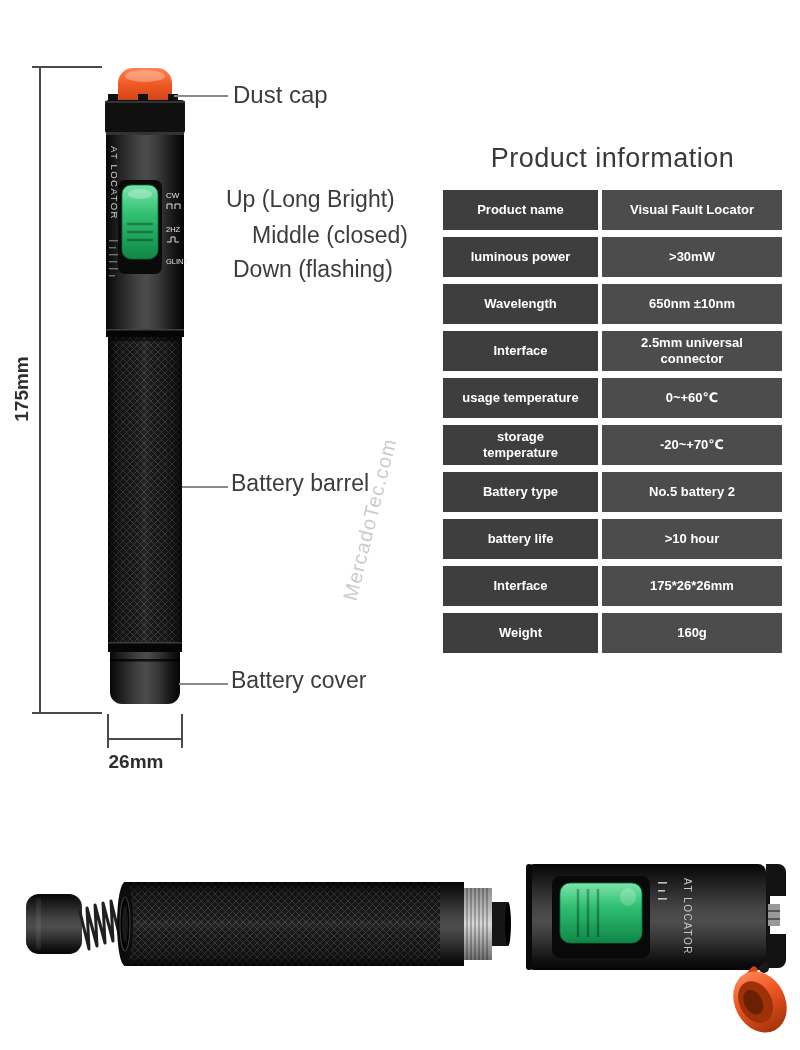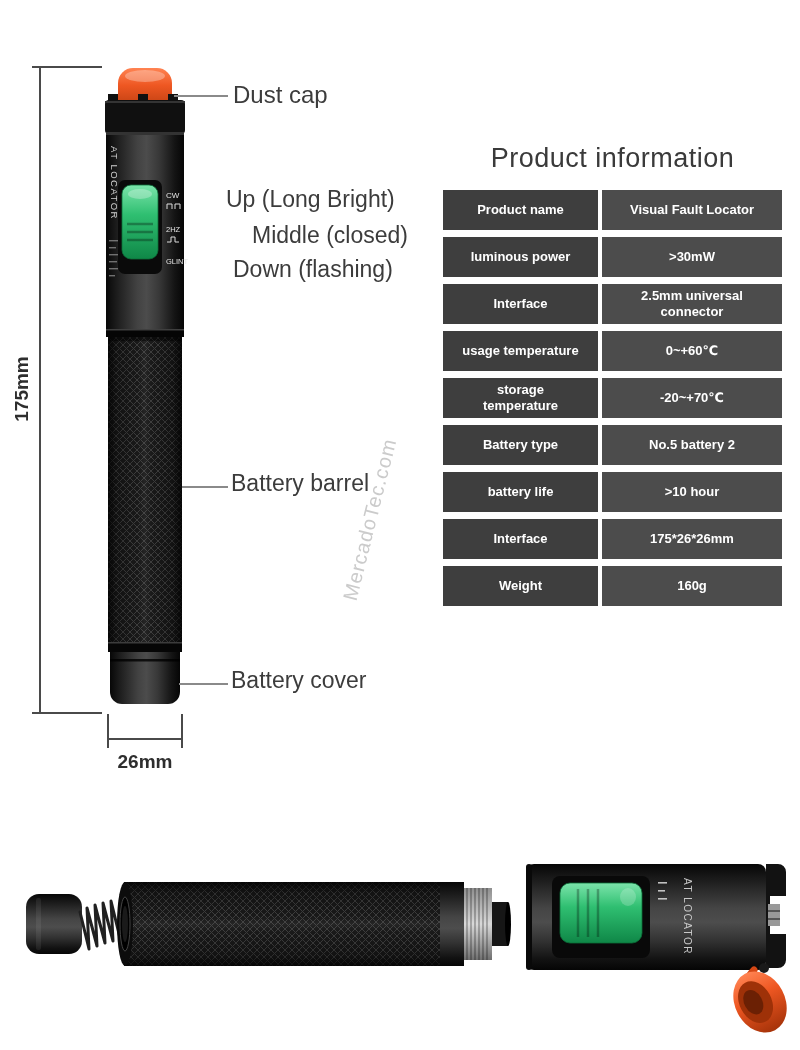--- a/index.html
+++ b/index.html
@@ -42,21 +42,21 @@
 <div class="sheet">
 
   <div class="dim" style="left:39px; top:66px; width:2px; height:648px;"></div>
   <div class="dim" style="left:32px; top:66px; width:70px; height:2px;"></div>
   <div class="dim" style="left:32px; top:712px; width:70px; height:2px;"></div>
   <div class="dim-label vertical" style="left:-16px; top:378px;">175mm</div>
 
   <div class="dim" style="left:107px; top:714px; width:2px; height:34px;"></div>
   <div class="dim" style="left:181px; top:714px; width:2px; height:34px;"></div>
   <div class="dim" style="left:107px; top:738px; width:76px; height:2px;"></div>
-  <div class="dim-label" style="left:100px; top:751px; width:90px; text-align:center;">26mm</div>
+  <div class="dim-label" style="left:91px; top:751px; width:90px; text-align:center;">26mm</div>
 
   <svg class="pen-top" width="114" height="658" viewBox="0 0 114 658">
     <defs>
       <linearGradient id="t-body" x1="0" y1="0" x2="1" y2="0">
         <stop offset="0" stop-color="#070707"></stop>
           <stop offset="0.14" stop-color="#1d1d1d"></stop>
         <stop offset="0.4" stop-color="#424242"></stop>
           <stop offset="0.52" stop-color="#4c4c4c"></stop>
         <stop offset="0.68" stop-color="#383838"></stop>
           <stop offset="0.88" stop-color="#141414"></stop>
@@ -160,20 +160,24 @@
   <div class="spec-table">
     <div class="spec-row">
       <div class="spec-cell spec-name">Product name</div>
       <div class="spec-cell spec-value">Visual Fault Locator</div>
     </div>
     <div class="spec-row">
       <div class="spec-cell spec-name">luminous power</div>
       <div class="spec-cell spec-value">&gt;30mW</div>
     </div>
     <div class="spec-row">
+      <div class="spec-cell spec-name">Wavelength</div>
+      <div class="spec-cell spec-value">650nm ±10nm</div>
+    </div>
+    <div class="spec-row">
       <div class="spec-cell spec-name">Interface</div>
       <div class="spec-cell spec-value">2.5mm universal connector</div>
     </div>
     <div class="spec-row">
       <div class="spec-cell spec-name">usage temperature</div>
       <div class="spec-cell spec-value">0~+60℃</div>
     </div>
     <div class="spec-row">
       <div class="spec-cell spec-name">storage temperature</div>
       <div class="spec-cell spec-value">-20~+70℃</div>

